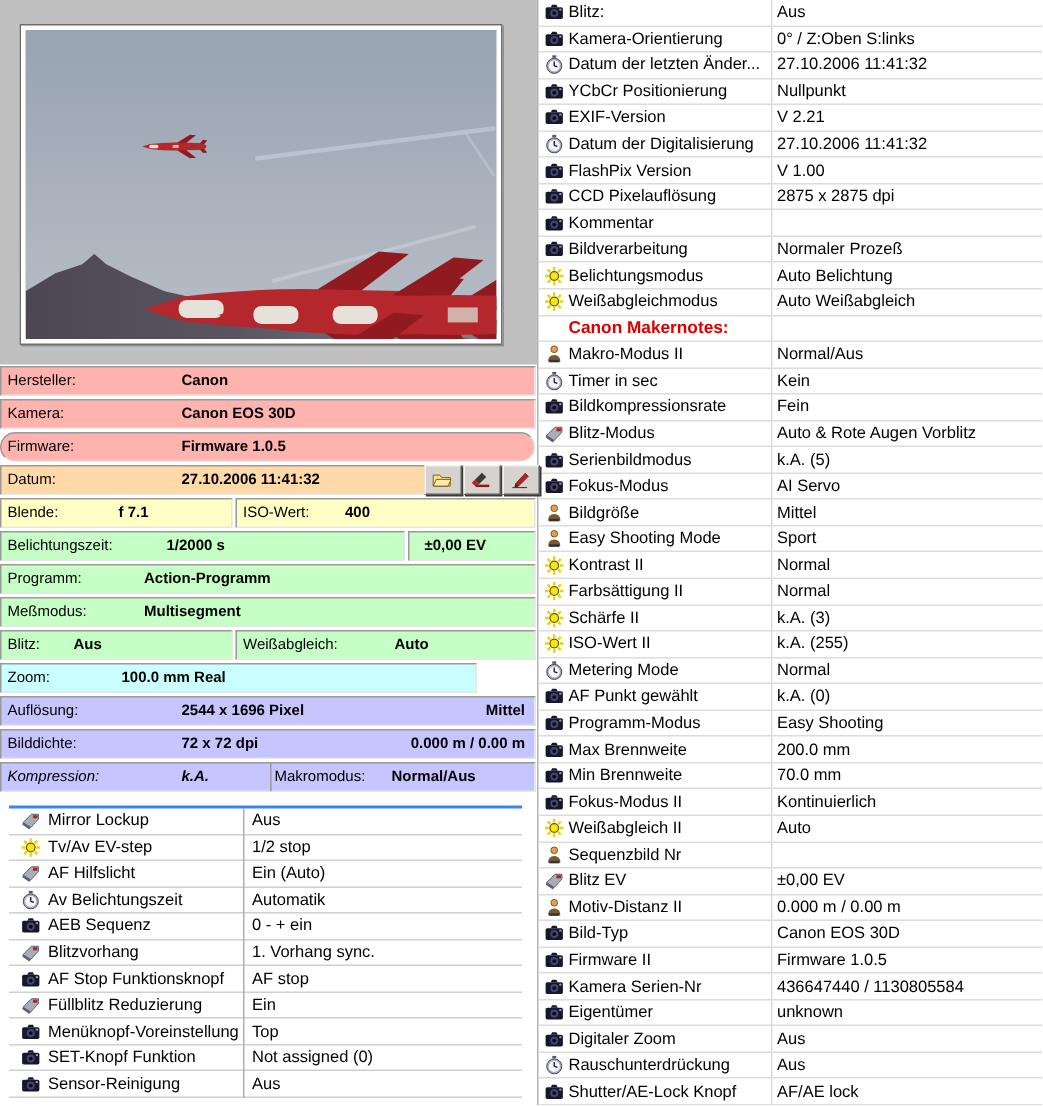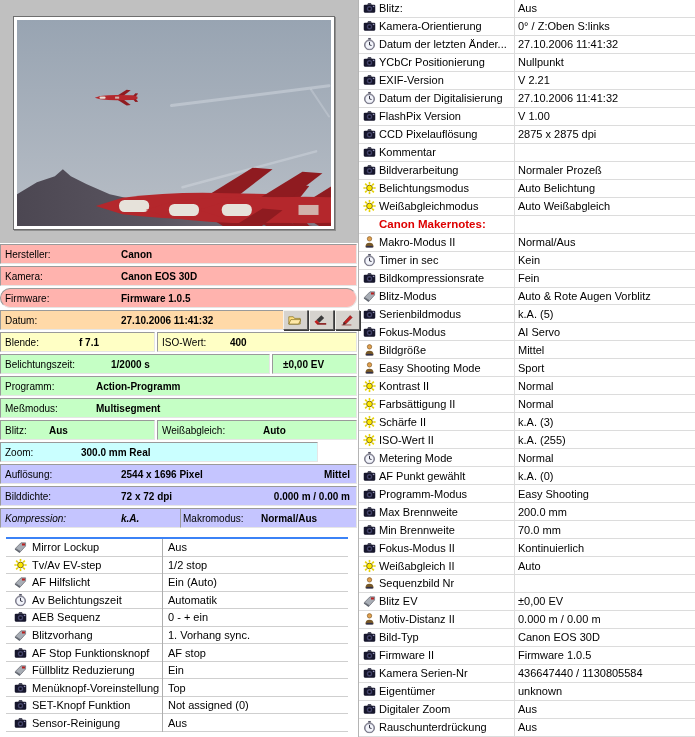--- a/index.html
+++ b/index.html
@@ -237,21 +237,21 @@
           <span class="spart b" style="left: 48px;">Aus</span>
         </div>
         <div class="scell" style="left: 157px; width: 200px; background: rgb(197, 255, 197);">
           <span class="spart" style="left: 4px;">Weißabgleich:</span>
           <span class="spart b" style="left: 105px;">Auto</span>
         </div>
       </div>
       <div class="srow">
         <div class="scell" style="left: 0px; width: 318px; background: rgb(202, 255, 255);">
           <span class="spart" style="left: 4px;">Zoom:</span>
-          <span class="spart b" style="left: 80px;">300.0 mm Real</span>
+          <span class="spart b" style="left: 80px;">100.0 mm Real</span>
         </div>
       </div>
       <div class="srow">
         <div class="scell" style="left: 0px; width: 357px; background: rgb(197, 197, 255);">
           <span class="spart" style="left: 4px;">Auflösung:</span>
           <span class="spart b" style="left: 120px;">2544 x 1696 Pixel</span>
           <span class="spart b" style="right: 6px;">Mittel</span>
         </div>
       </div>
       <div class="srow">
@@ -734,15 +734,24 @@
       </div>
       <div class="xrow">
         <span class="icn">
           <svg viewBox="0 0 14 14" width="13" height="13">
             <use href="#i-clock"></use>
           </svg>
         </span>
         <span class="lbl">Rauschunterdrückung</span>
         <span class="val">Aus</span>
       </div>
+      <div class="xrow">
+        <span class="icn">
+          <svg viewBox="0 0 14 14" width="13" height="13">
+            <use href="#i-camera"></use>
+          </svg>
+        </span>
+        <span class="lbl">Shutter/AE-Lock Knopf</span>
+        <span class="val">AF/AE lock</span>
+      </div>
     </div>
 
 </div>
 
 </body></html>

